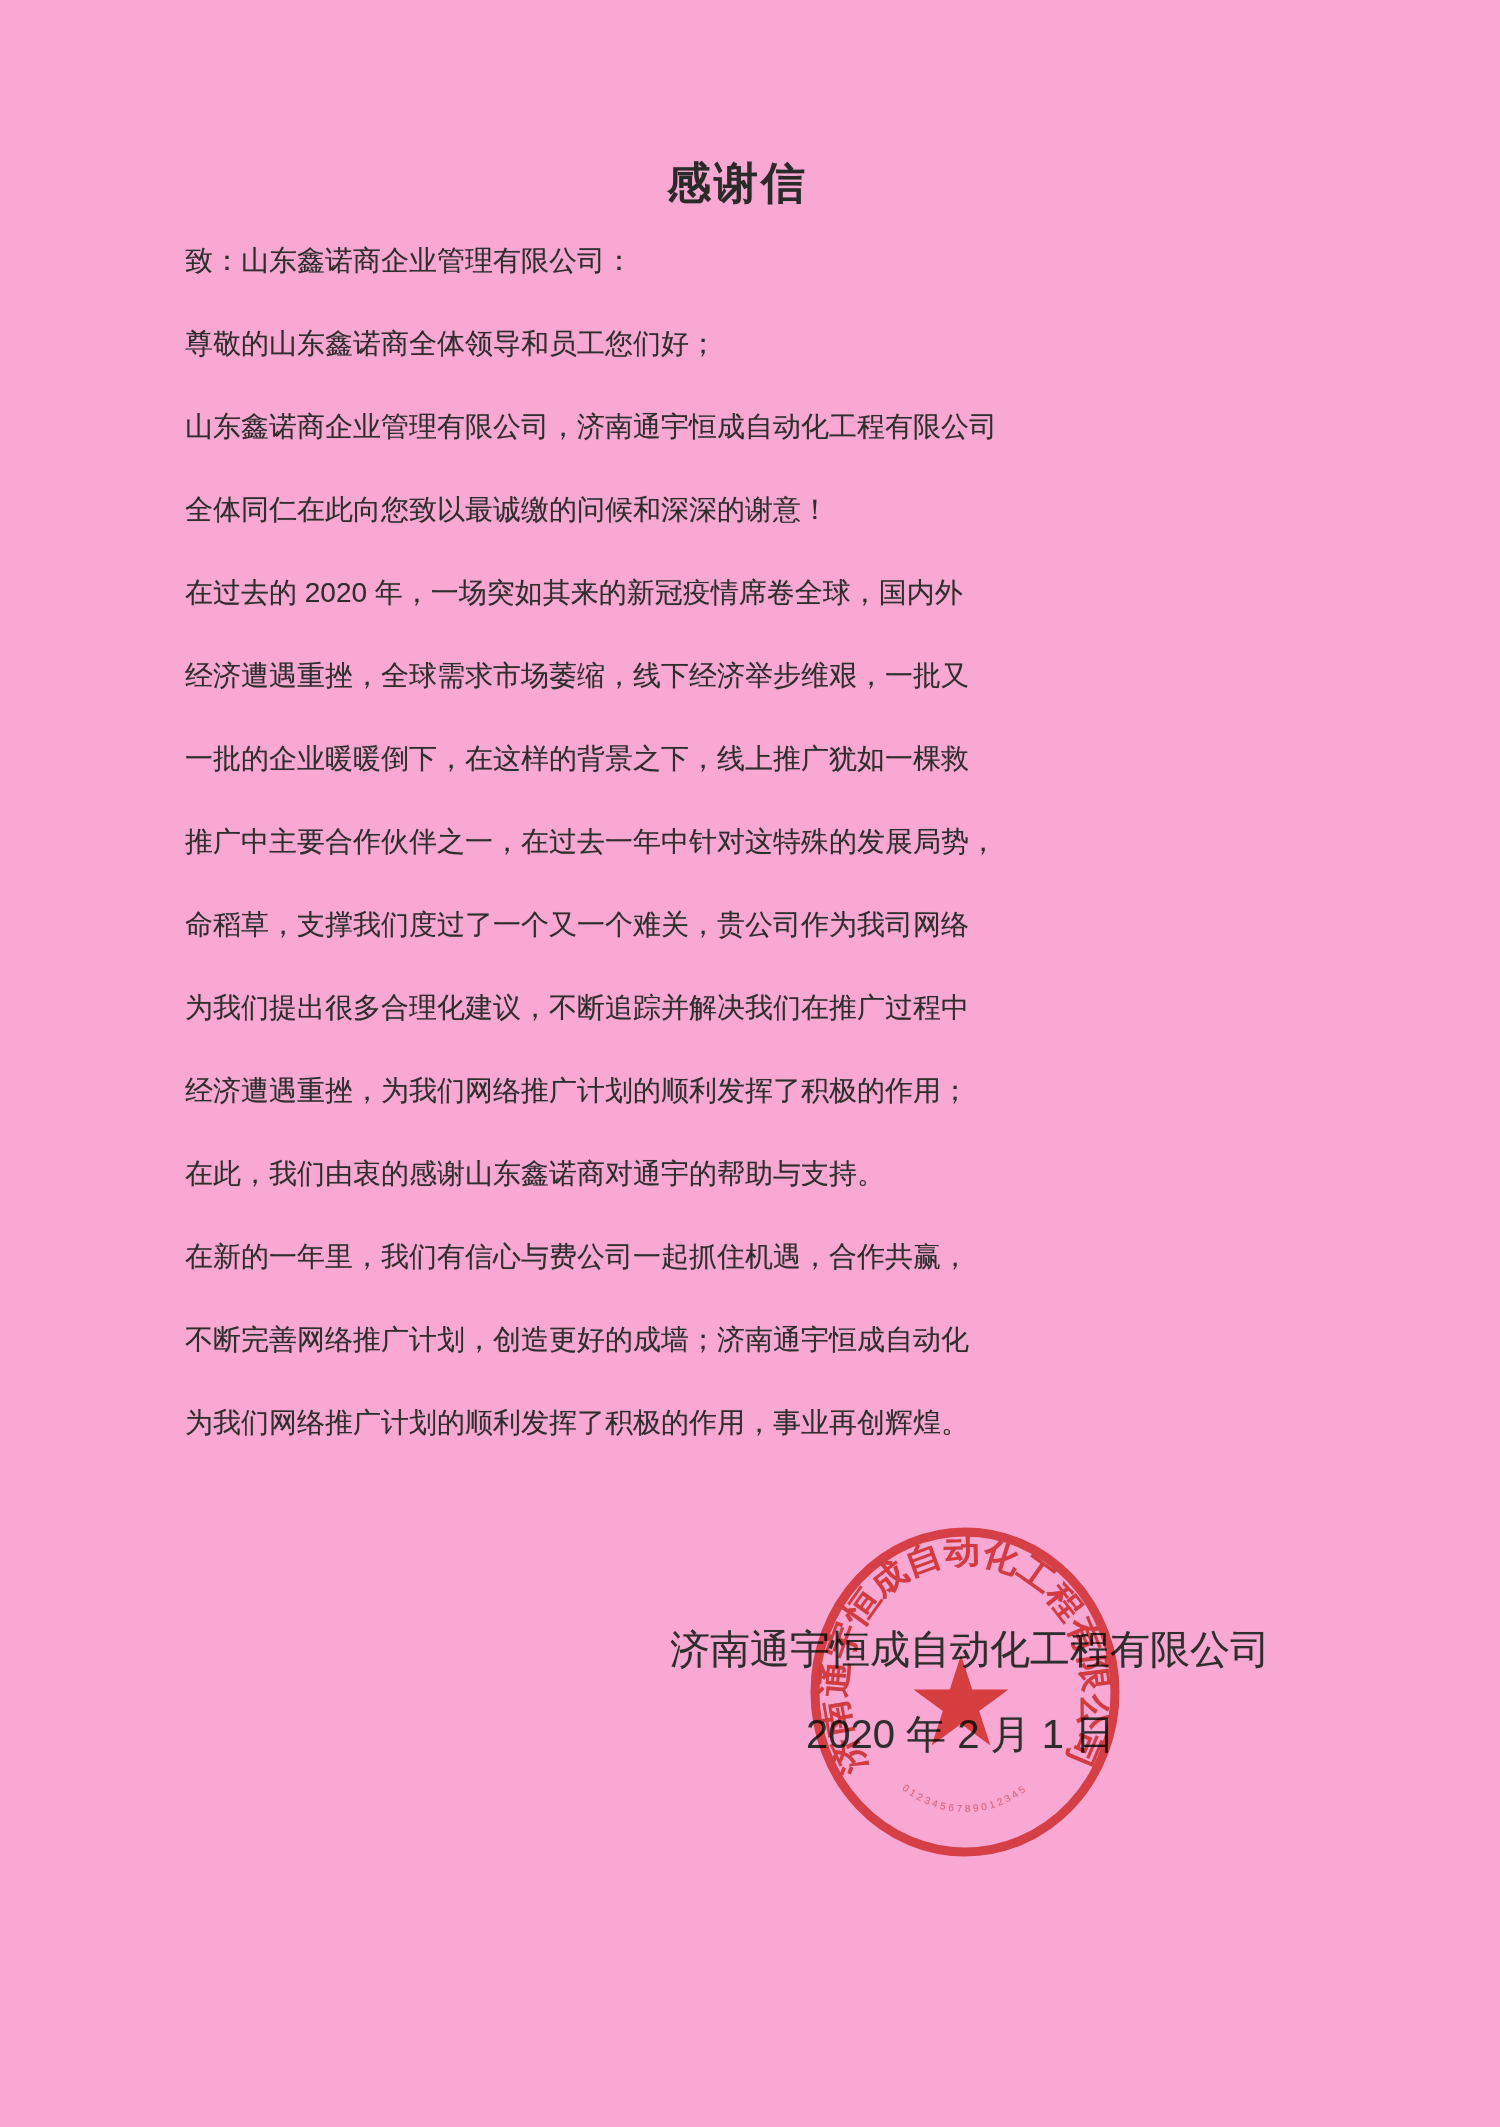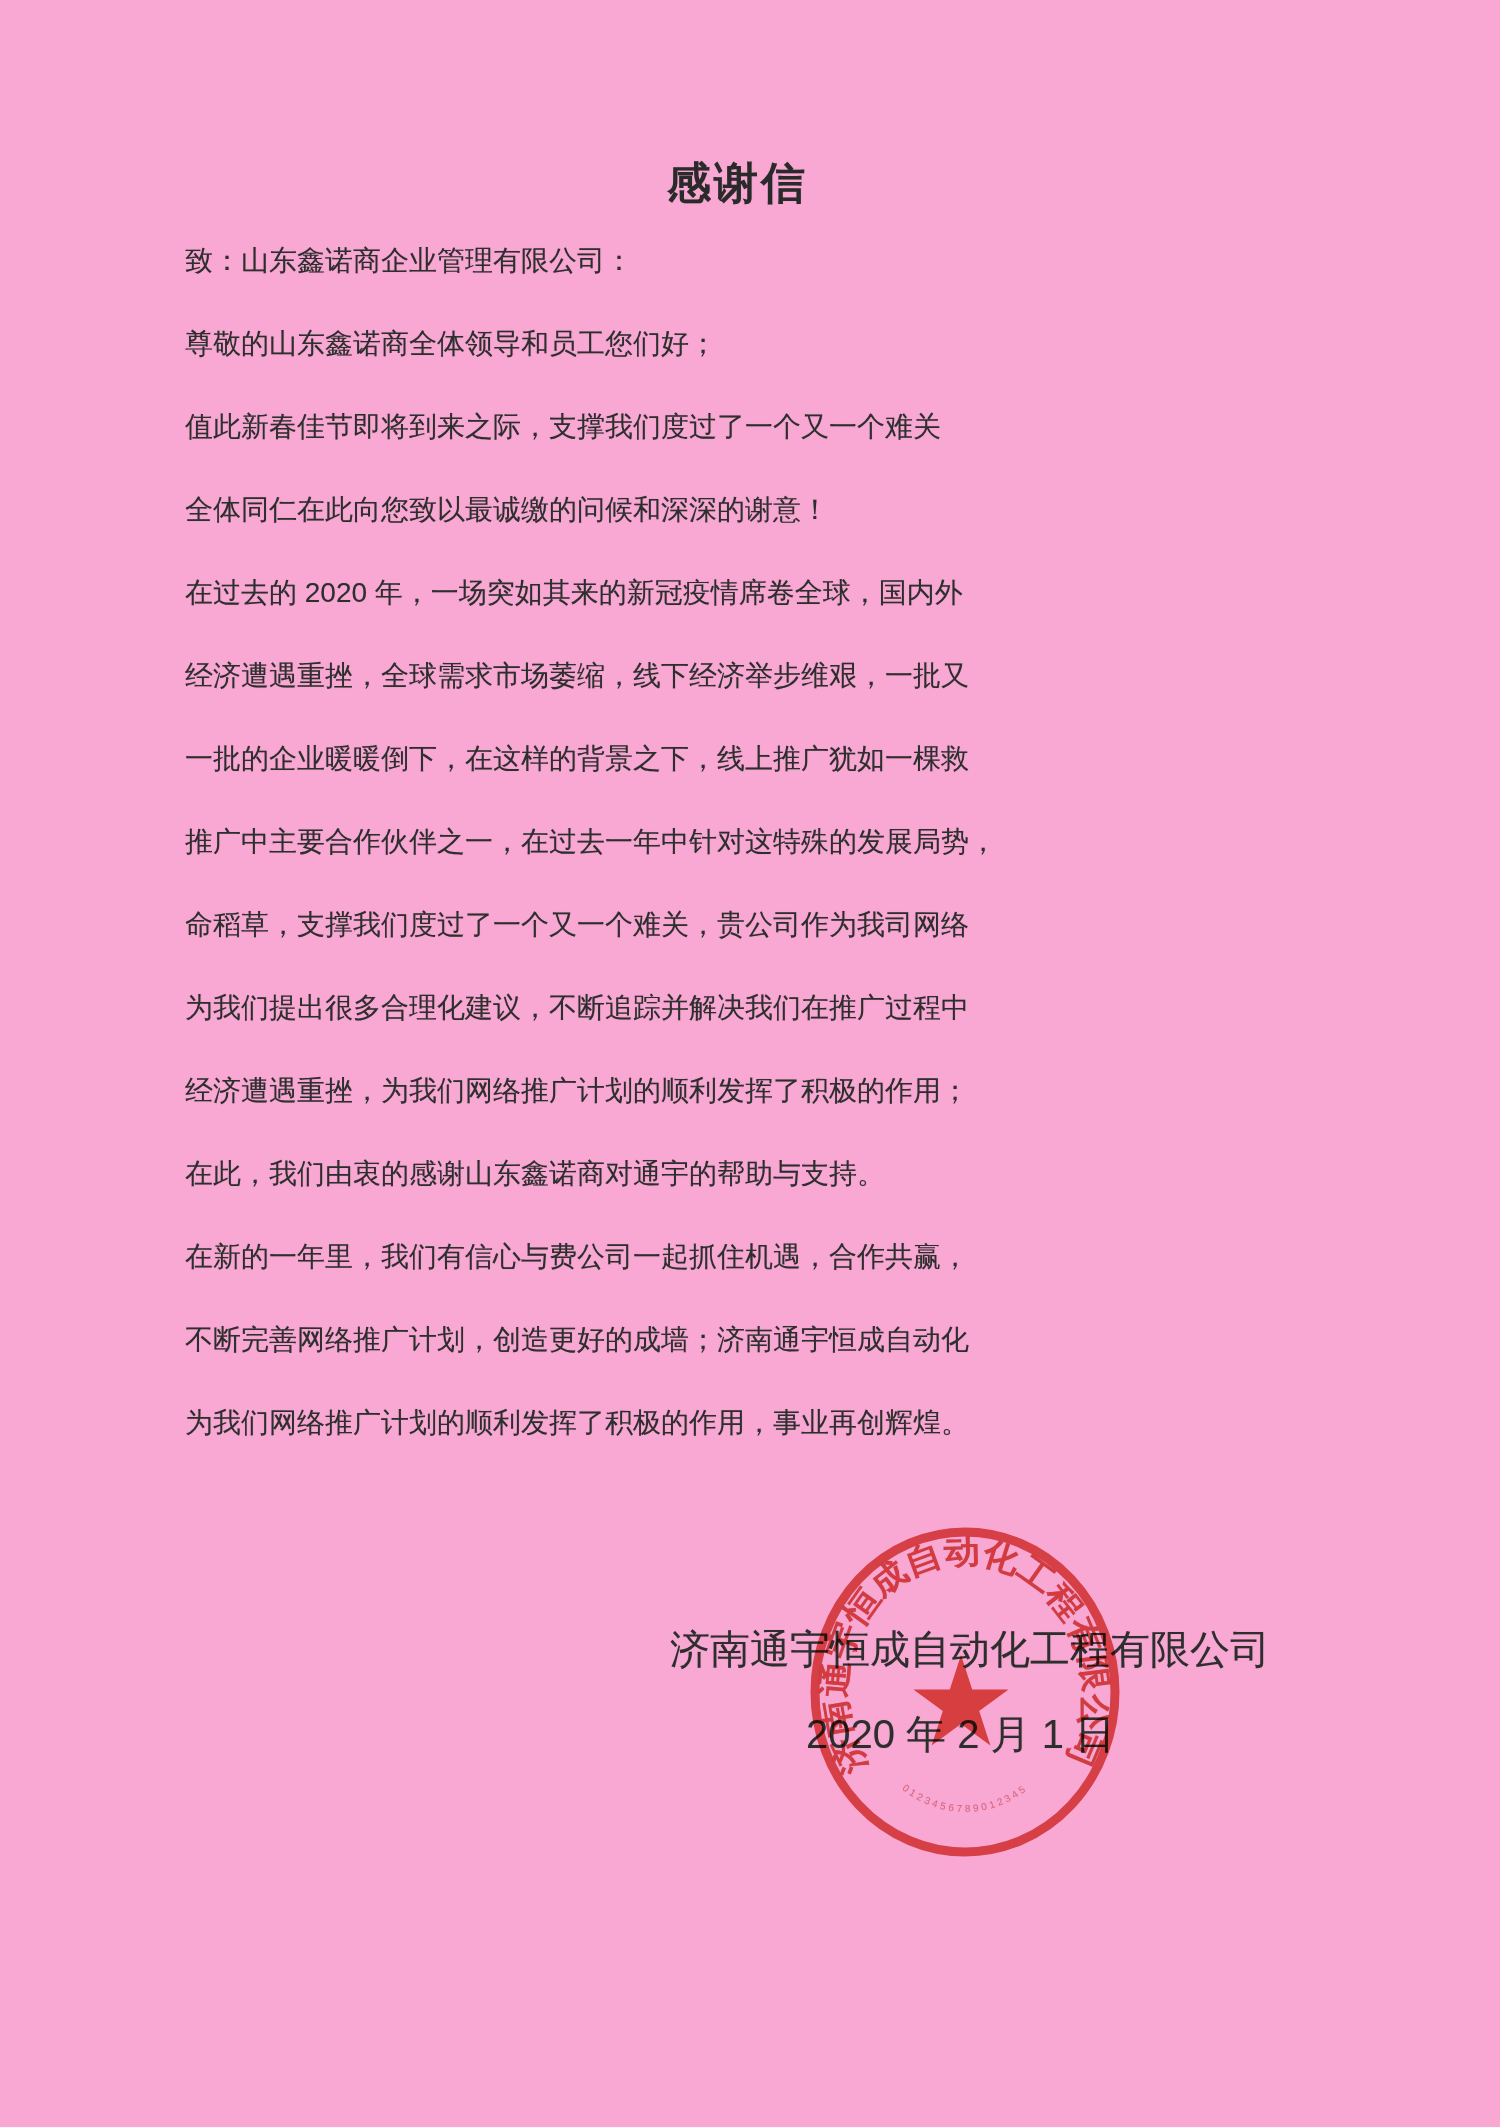--- a/index.html
+++ b/index.html
@@ -45,21 +45,21 @@
 </head>
 <body>
 
 <div class="page">
 
   <div class="title">感谢信</div>
 
   <div class="body-lines" id="body-lines">
       <div class="line">致：山东鑫诺商企业管理有限公司：</div>
       <div class="line">尊敬的山东鑫诺商全体领导和员工您们好；</div>
-      <div class="line">值此新春佳节即将到来之际，支撑我们度过了一个又一个难关</div>
+      <div class="line">山东鑫诺商企业管理有限公司，济南通宇恒成自动化工程有限公司</div>
       <div class="line">全体同仁在此向您致以最诚缴的问候和深深的谢意！</div>
       <div class="line">在过去的 2020 年，一场突如其来的新冠疫情席卷全球，国内外</div>
       <div class="line">经济遭遇重挫，全球需求市场萎缩，线下经济举步维艰，一批又</div>
       <div class="line">一批的企业暖暖倒下，在这样的背景之下，线上推广犹如一棵救</div>
       <div class="line">推广中主要合作伙伴之一，在过去一年中针对这特殊的发展局势，</div>
       <div class="line">命稻草，支撑我们度过了一个又一个难关，贵公司作为我司网络</div>
       <div class="line">为我们提出很多合理化建议，不断追踪并解决我们在推广过程中</div>
       <div class="line">经济遭遇重挫，为我们网络推广计划的顺利发挥了积极的作用；</div>
       <div class="line">在此，我们由衷的感谢山东鑫诺商对通宇的帮助与支持。</div>
       <div class="line">在新的一年里，我们有信心与费公司一起抓住机遇，合作共赢，</div>

